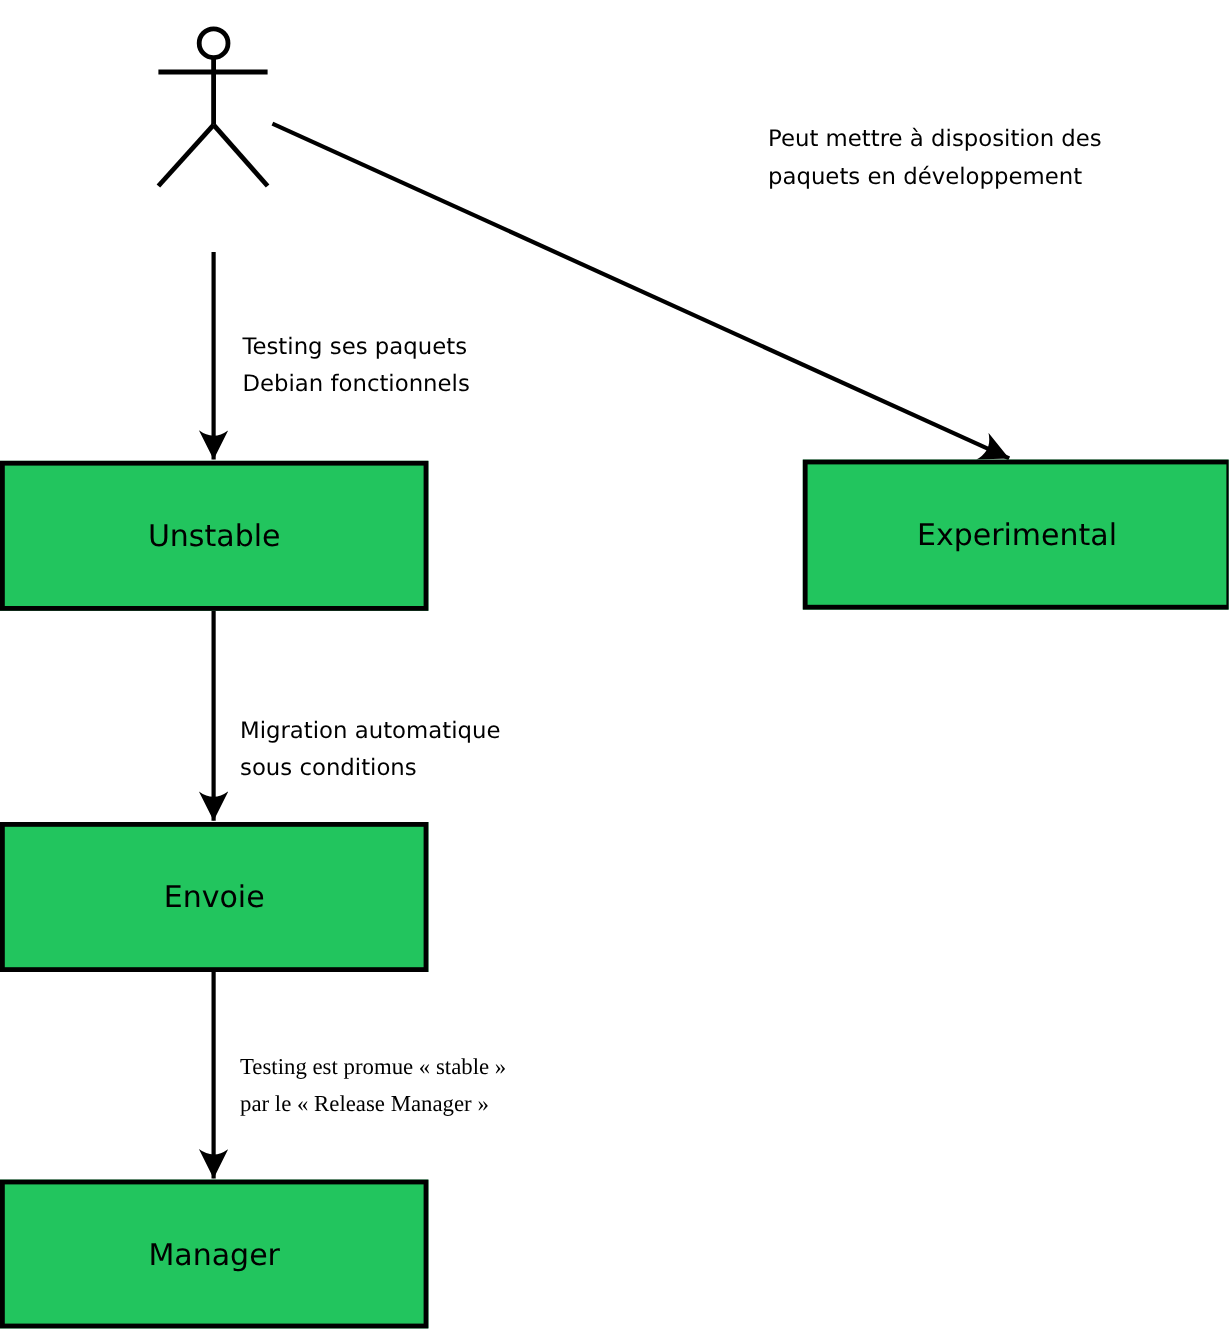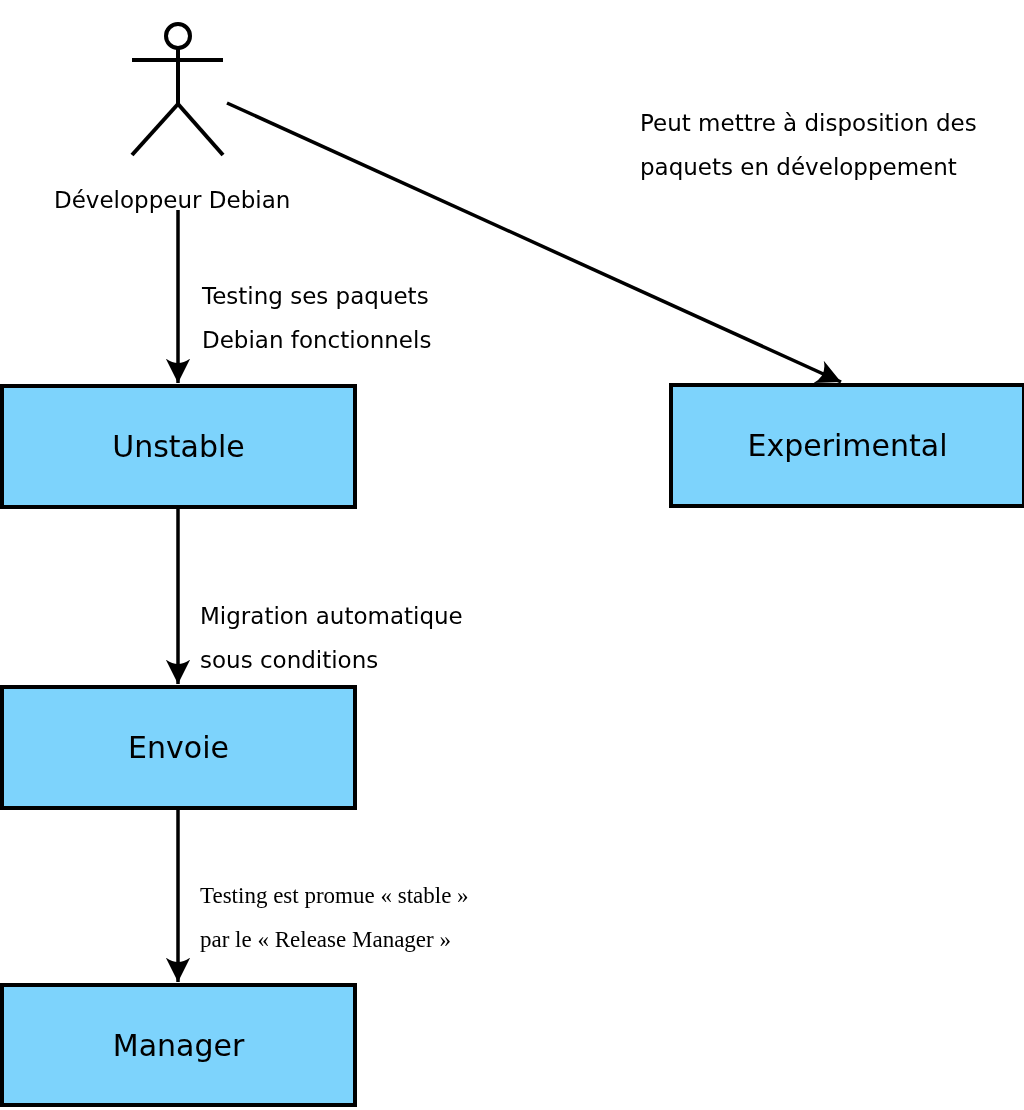--- a/index.html
+++ b/index.html
@@ -14,31 +14,31 @@
     font-family: "DejaVu Sans", "Liberation Sans", sans-serif;
   }
   svg.wires {
     position: absolute;
     left: 0; top: 0;
     width: 1024px; height: 1110px;
   }
   .node {
     position: absolute;
     border: 4px solid #000000;
-    background: #7dd3fc;
+    background: #22c55e;
     display: flex;
     align-items: center;
     justify-content: center;
-    font-size: 30px;
+    font-size: 25px;
   }
   .node span { white-space: nowrap; }
   .flabel {
     position: absolute;
-    font-size: 23px;
-    line-height: 44px;
+    font-size: 19px;
+    line-height: 31px;
     white-space: pre-line;
   }
 </style>
 </head>
 <body>
 
 <div class="canvas">
 
   <svg class="wires" viewBox="0 0 1024 1110">
     <defs>
@@ -56,21 +56,20 @@
     </g>
 
     <g stroke="#000000" stroke-width="3.5" fill="none">
       <line x1="178" y1="210" x2="178" y2="383" marker-end="url(#arrowhead)"></line>
       <line x1="227" y1="103" x2="841" y2="382" marker-end="url(#arrowhead)"></line>
       <line x1="178" y1="509" x2="178" y2="684" marker-end="url(#arrowhead)"></line>
       <line x1="178" y1="810" x2="178" y2="982" marker-end="url(#arrowhead)"></line>
     </g>
   </svg>
 
-  <div class="flabel" style="left:54px; top:178px;">Développeur Debian</div>
 
   <div class="flabel" style="left:640px; top:101px;">Peut mettre à disposition des
 paquets en développement</div>
 
   <div class="flabel" style="left:202px; top:274px;">Testing ses paquets
 Debian fonctionnels</div>
 
   <div class="flabel" style="left:200px; top:574px;margin-top:20px;">Migration automatique
 sous conditions</div>
 

